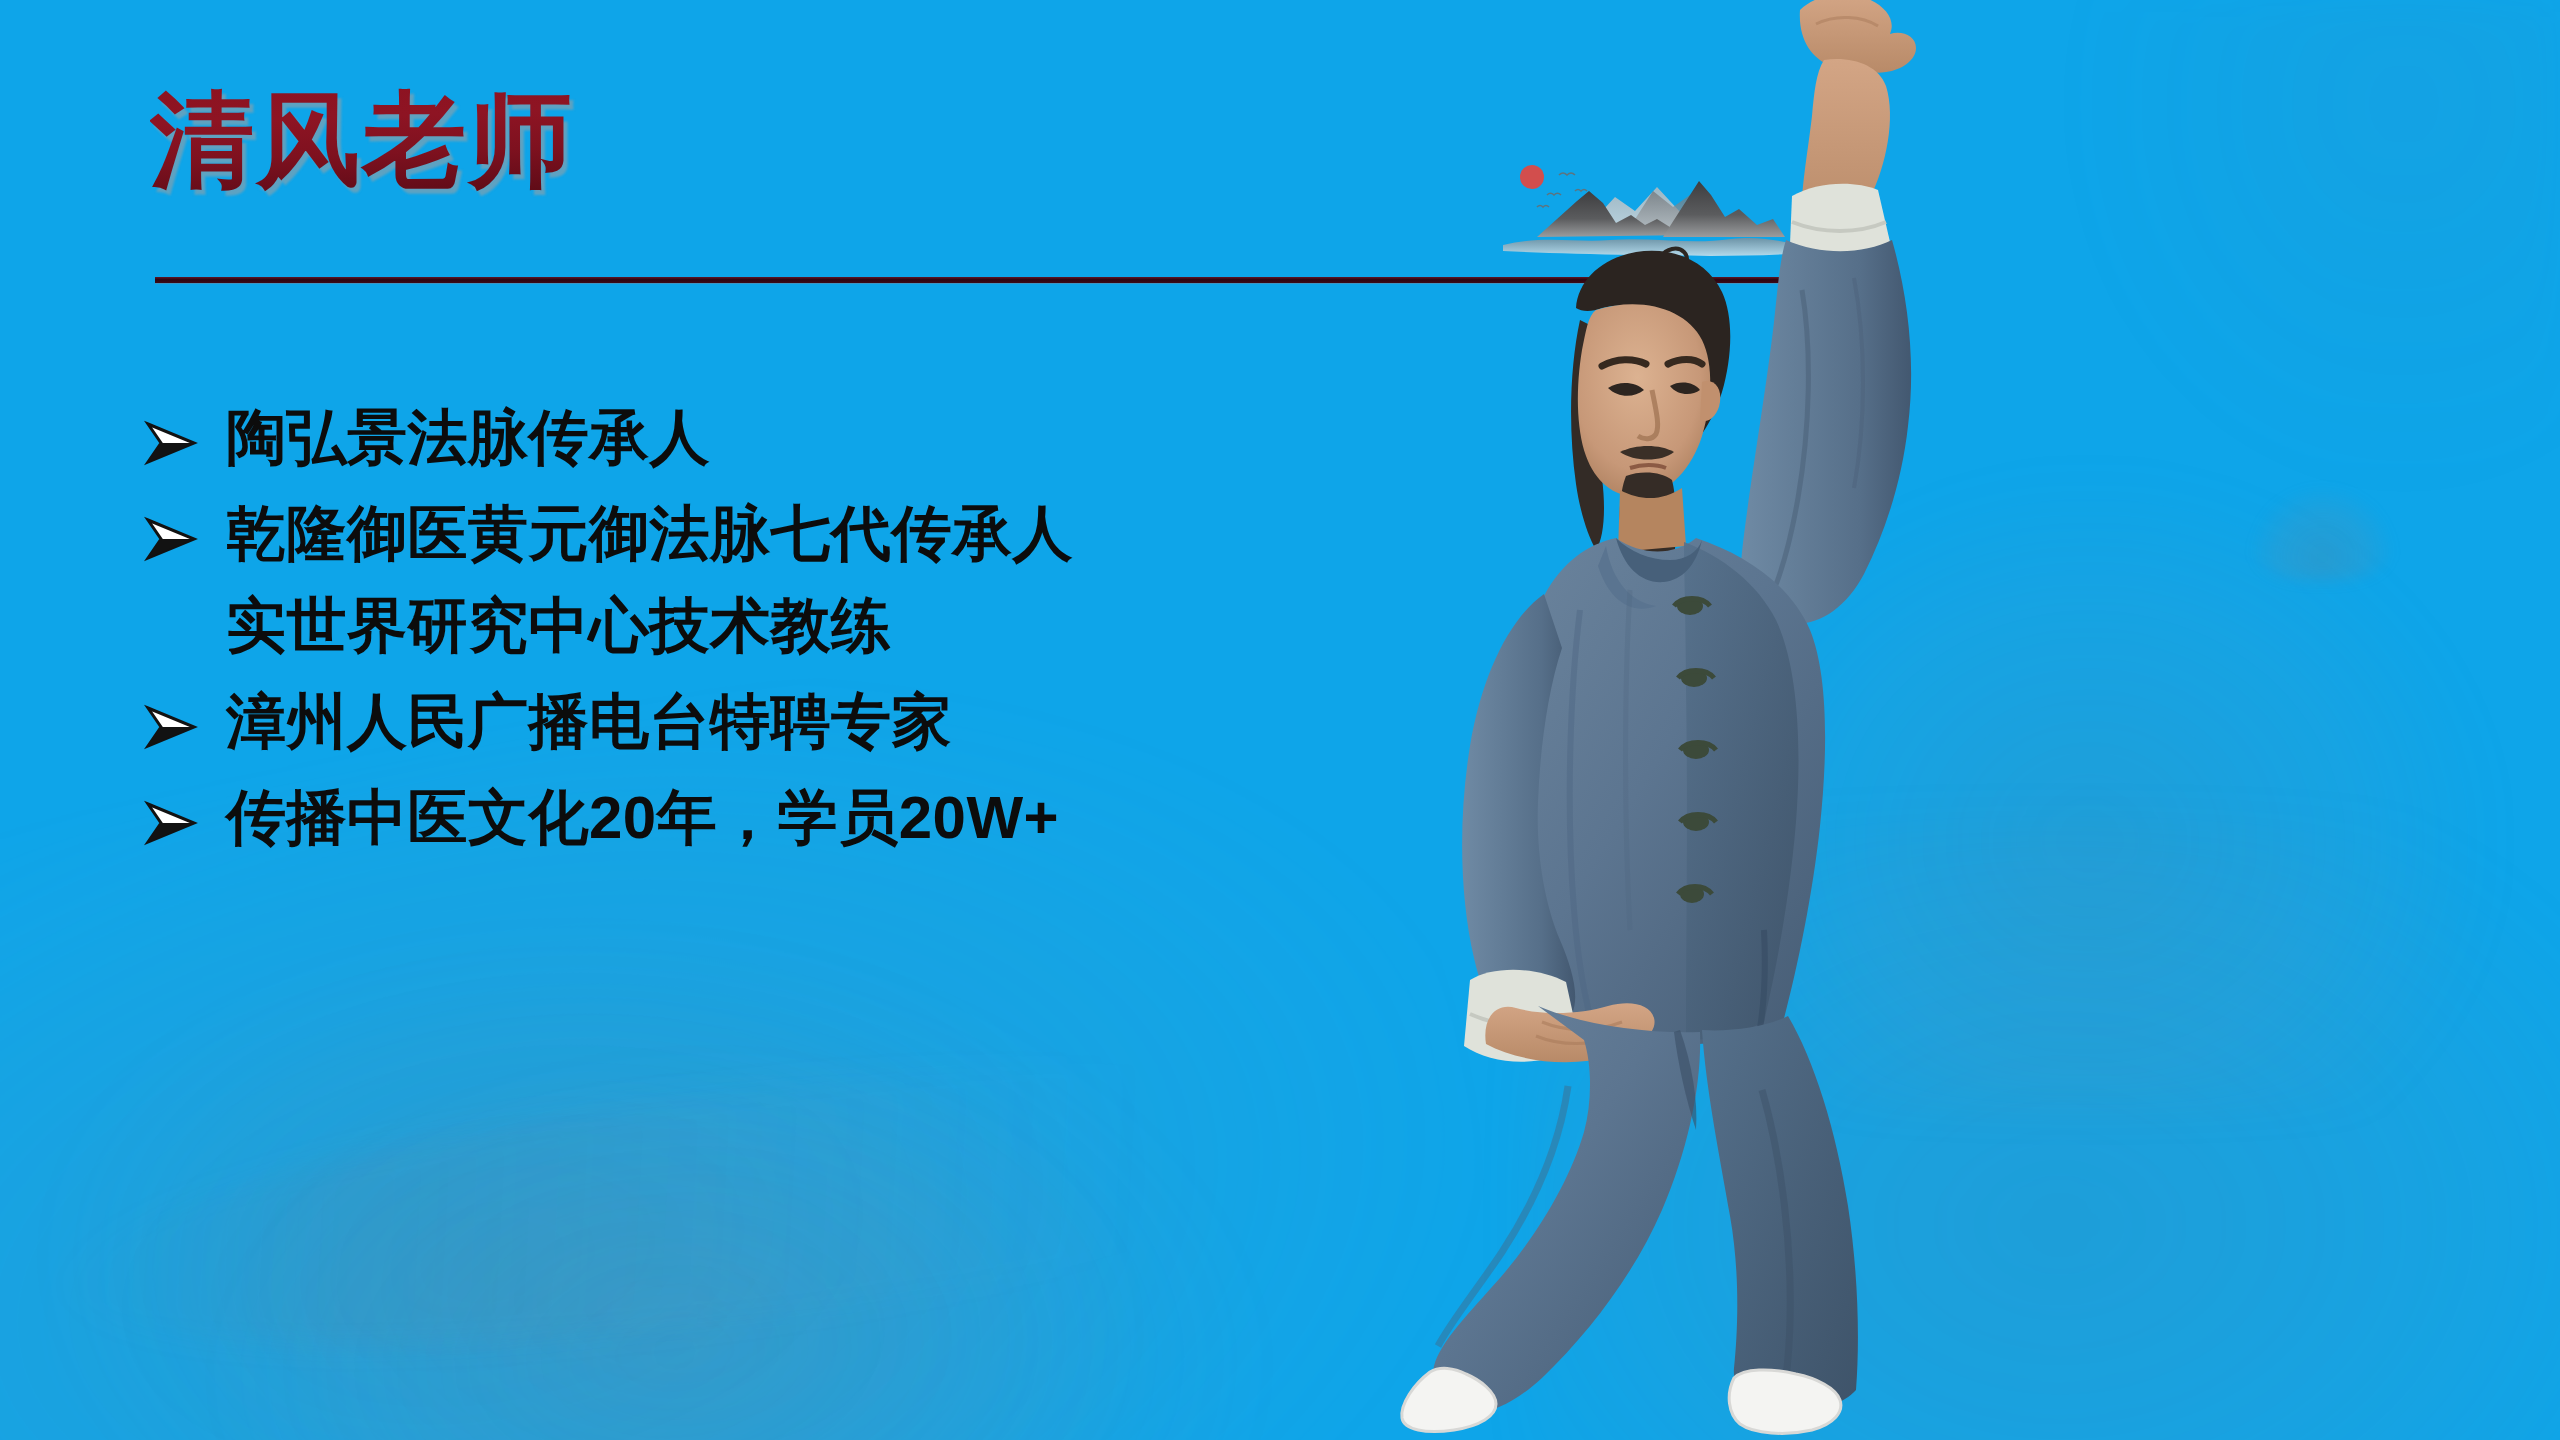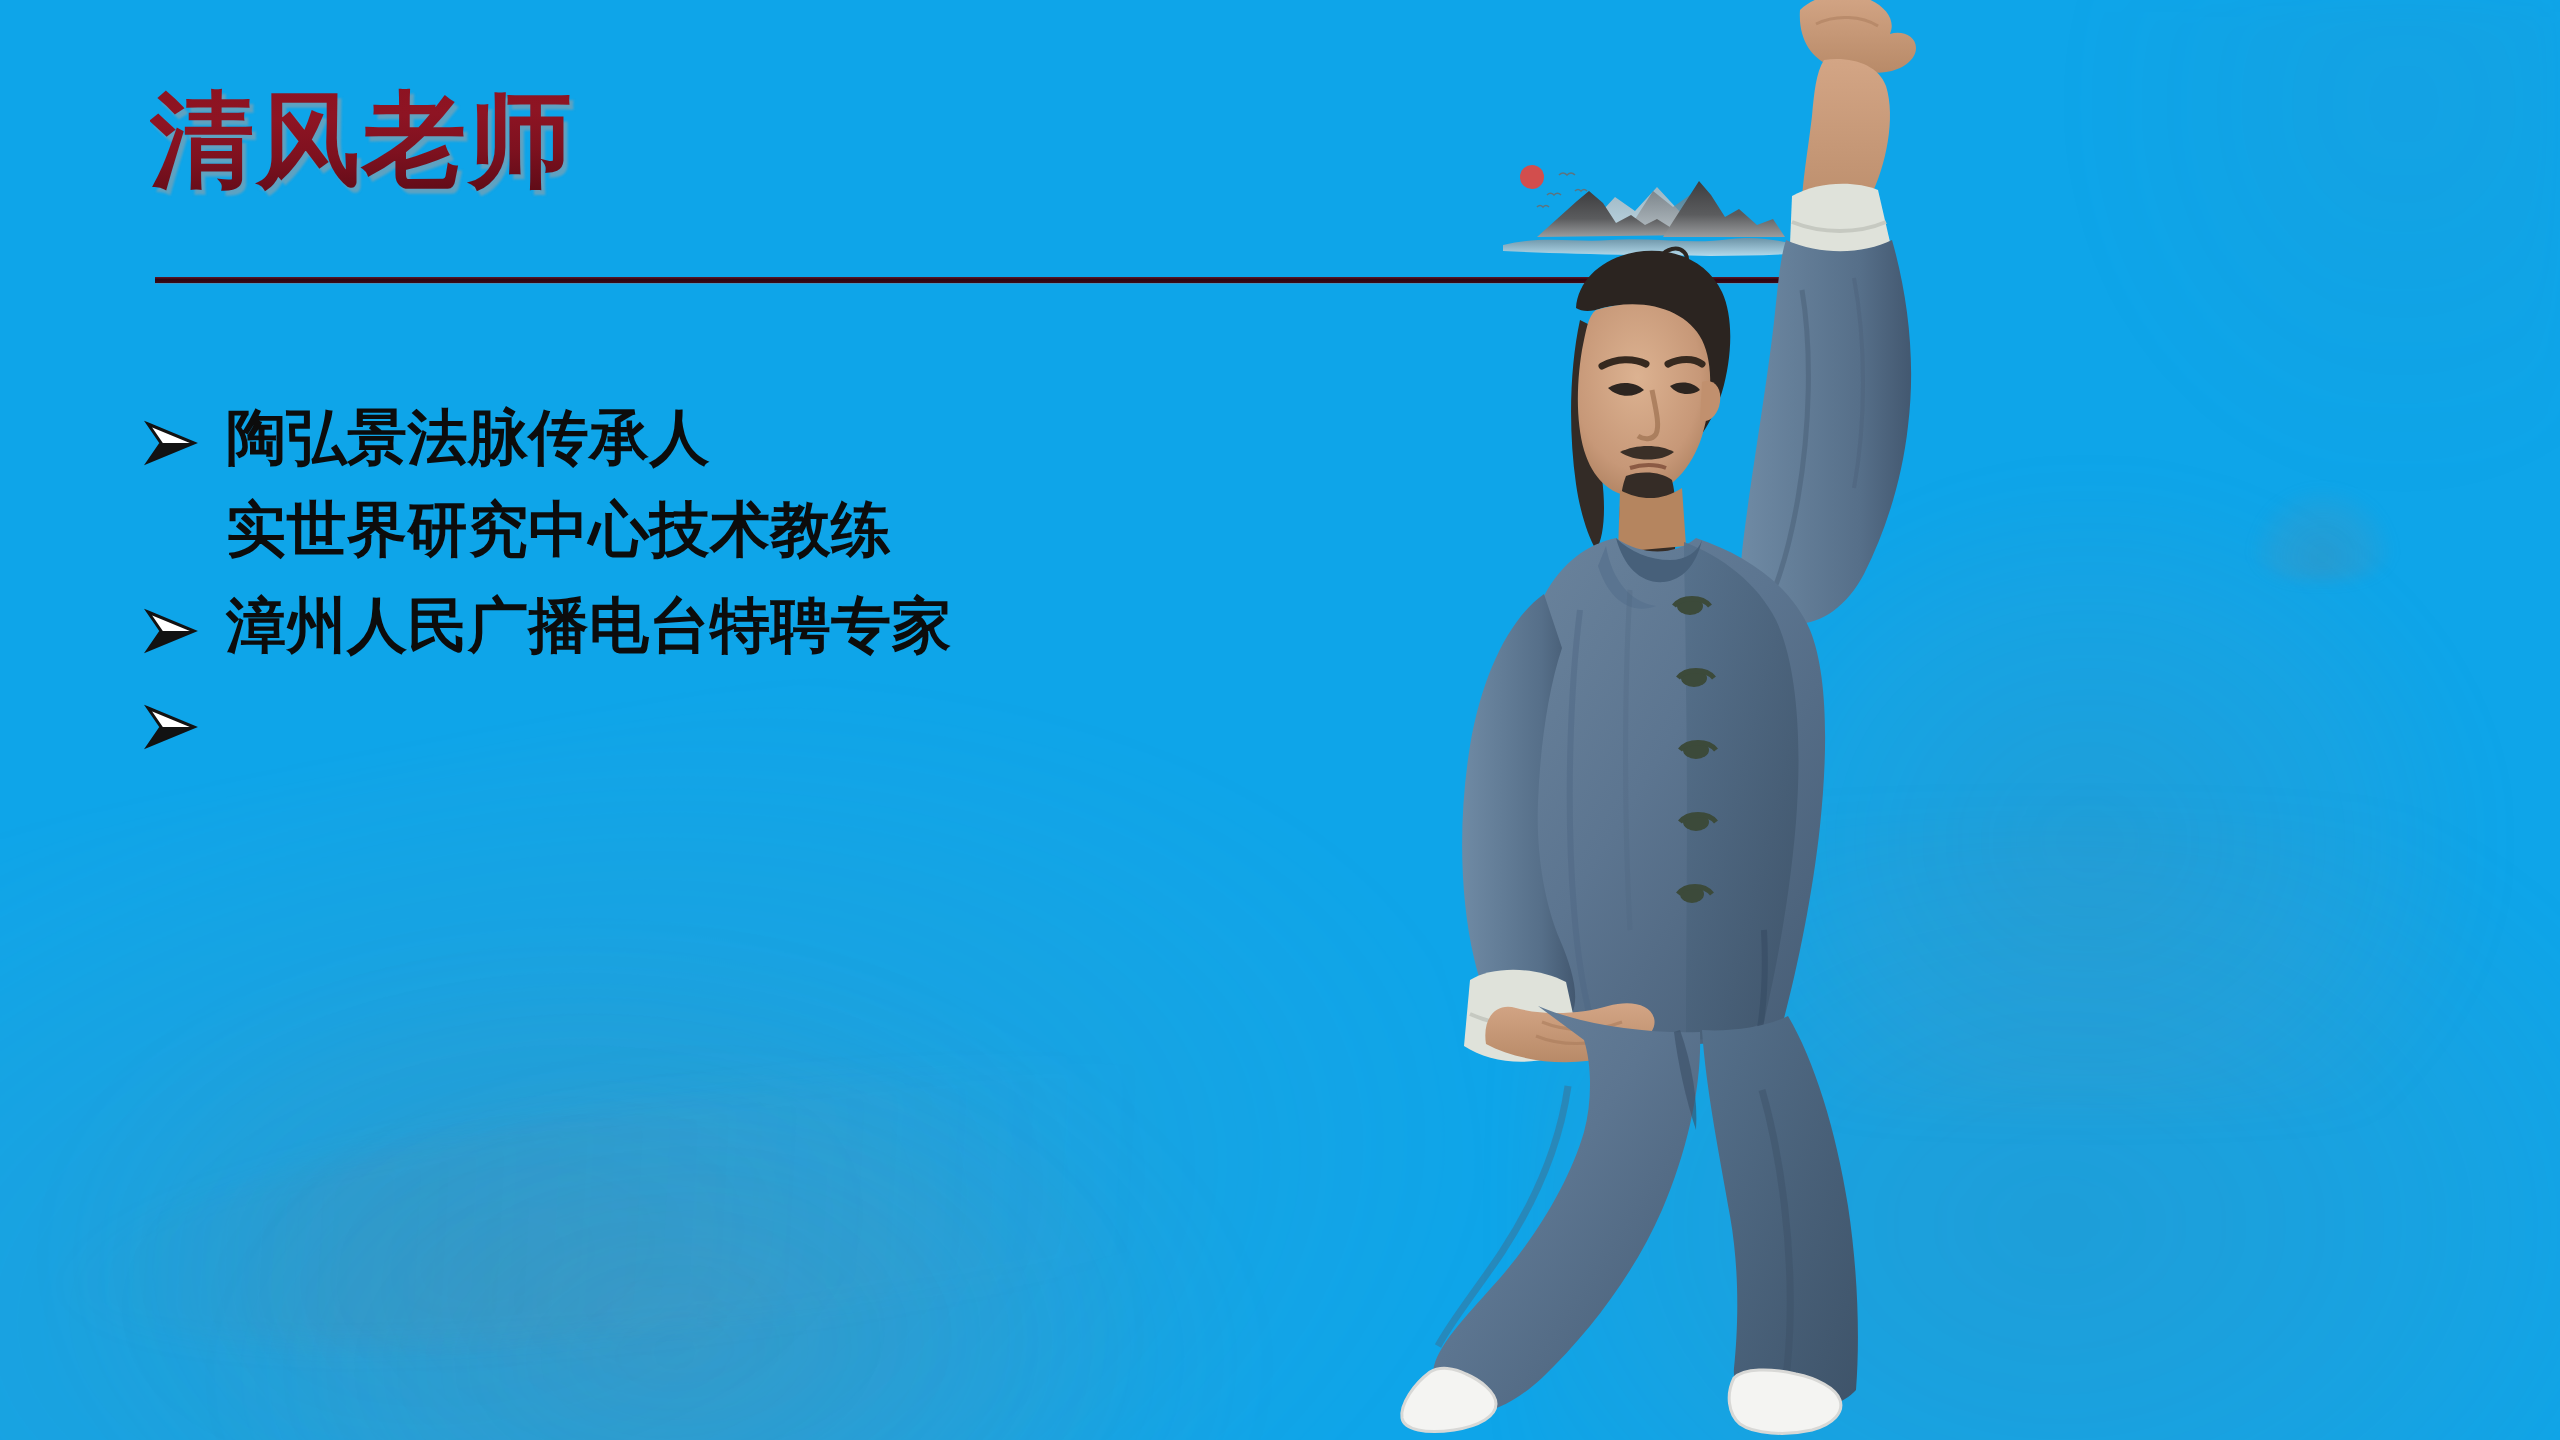--- a/index.html
+++ b/index.html
@@ -284,20 +284,29 @@
     <div class="bullet-row">
       <div class="bullet-marker">
         <svg width="56" height="46" viewBox="0 0 56 46" xmlns="http://www.w3.org/2000/svg">
           <path d="M4 4 L50 23 L4 42 L17 23 Z" fill="#ffffff" stroke="#121212" stroke-width="3"></path>
           <path d="M17 23 L50 23 L4 42 Z" fill="#121212"></path>
         </svg>
       </div>
       <div class="bullet-text">陶弘景法脉传承人</div>
     </div>
 
+    <div class="bullet-row">
+      <div class="bullet-marker">
+        <svg width="56" height="46" viewBox="0 0 56 46" xmlns="http://www.w3.org/2000/svg">
+          <path d="M4 4 L50 23 L4 42 L17 23 Z" fill="#ffffff" stroke="#121212" stroke-width="3"></path>
+          <path d="M17 23 L50 23 L4 42 Z" fill="#121212"></path>
+        </svg>
+      </div>
+      <div class="bullet-text">乾隆御医黄元御法脉七代传承人</div>
+    </div>
 
 
     <div class="bullet-row continuation">
       <div class="bullet-marker blank"></div>
       <div class="bullet-text">实世界研究中心技术教练</div>
     </div>
 
     <div class="bullet-row">
       <div class="bullet-marker">
         <svg width="56" height="46" viewBox="0 0 56 46" xmlns="http://www.w3.org/2000/svg">
@@ -308,20 +317,21 @@
       <div class="bullet-text">漳州人民广播电台特聘专家</div>
     </div>
 
     <div class="bullet-row">
       <div class="bullet-marker">
         <svg width="56" height="46" viewBox="0 0 56 46" xmlns="http://www.w3.org/2000/svg">
           <path d="M4 4 L50 23 L4 42 L17 23 Z" fill="#ffffff" stroke="#121212" stroke-width="3"></path>
           <path d="M17 23 L50 23 L4 42 Z" fill="#121212"></path>
         </svg>
       </div>
+      <div class="bullet-text">传播中医文化20年，学员20W+</div>
     </div>
 
   </div>
 
   <div class="birds">
     <svg viewBox="0 0 230 130" xmlns="http://www.w3.org/2000/svg">
       <g stroke="#c9cdd2" stroke-width="2.2" fill="none" opacity="0.9">
         <path d="M20 100 q10 -11 20 -2 q10 -11 20 -2"></path>
         <path d="M62 62 q11 -12 22 -2 q11 -12 22 -2"></path>
         <path d="M88 30 q10 -11 20 -2 q10 -11 20 -2"></path>

